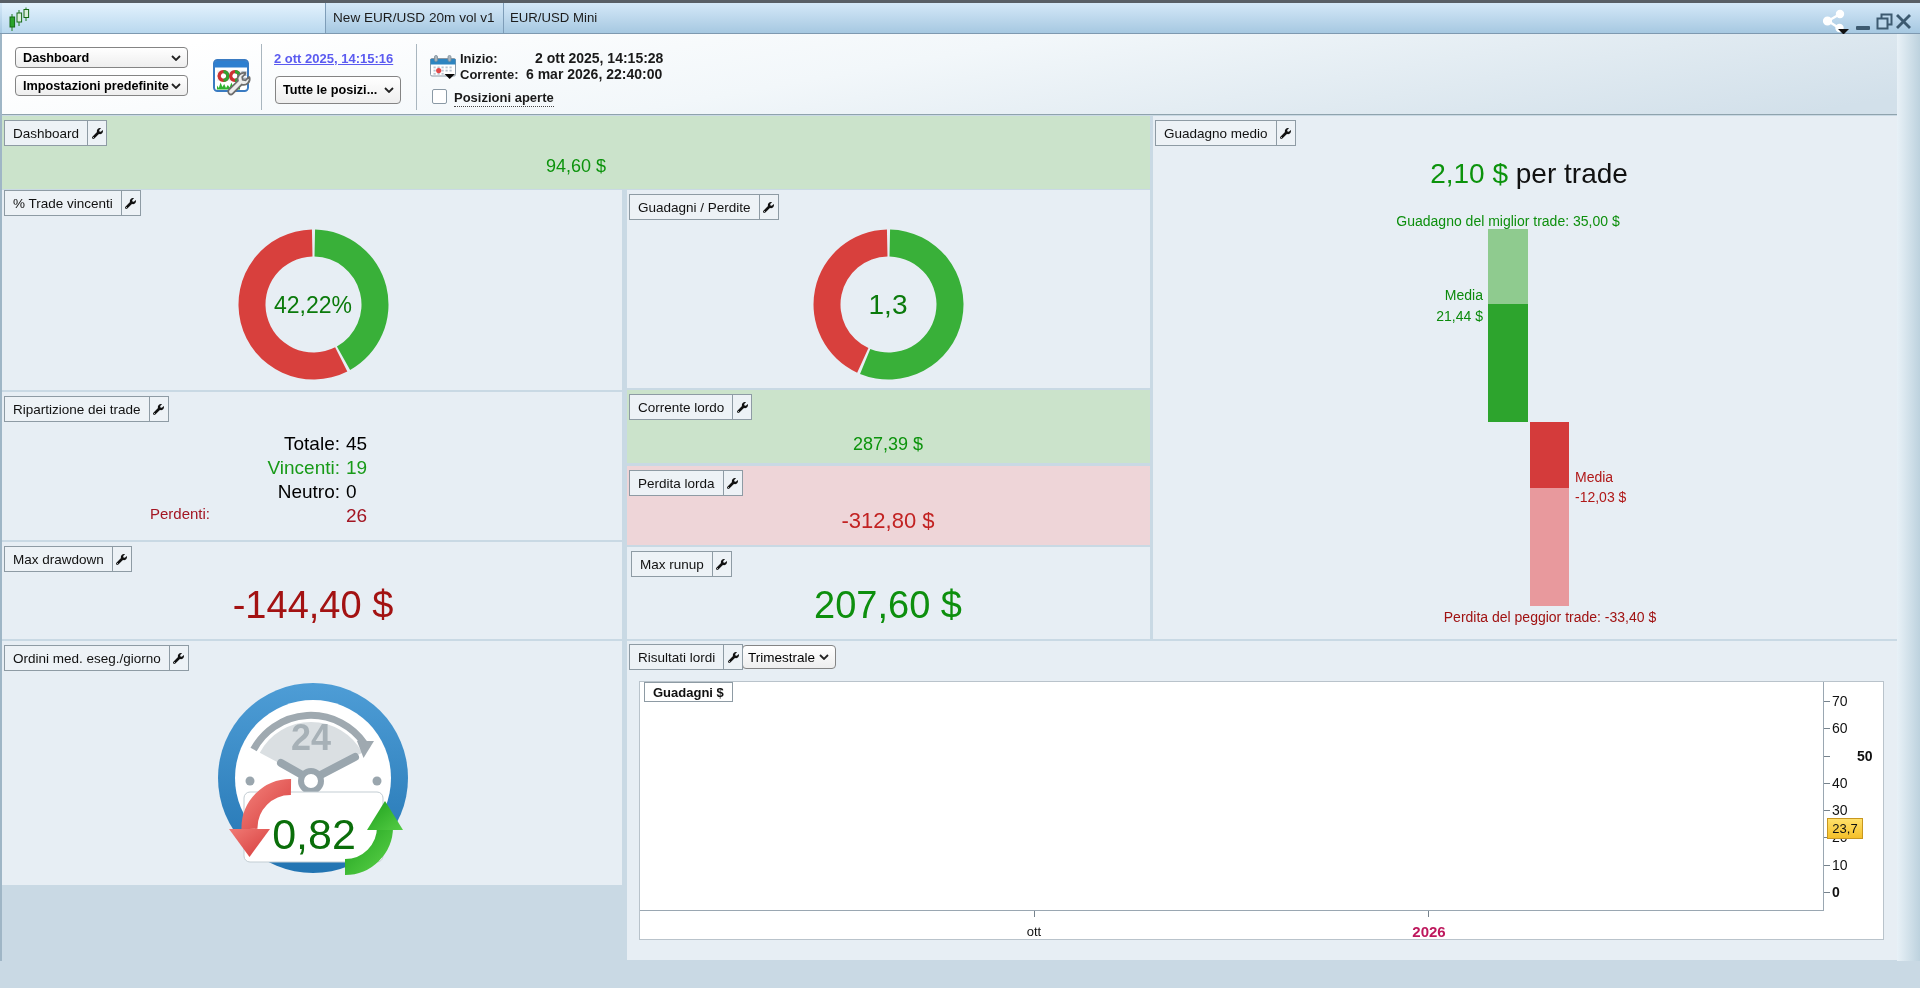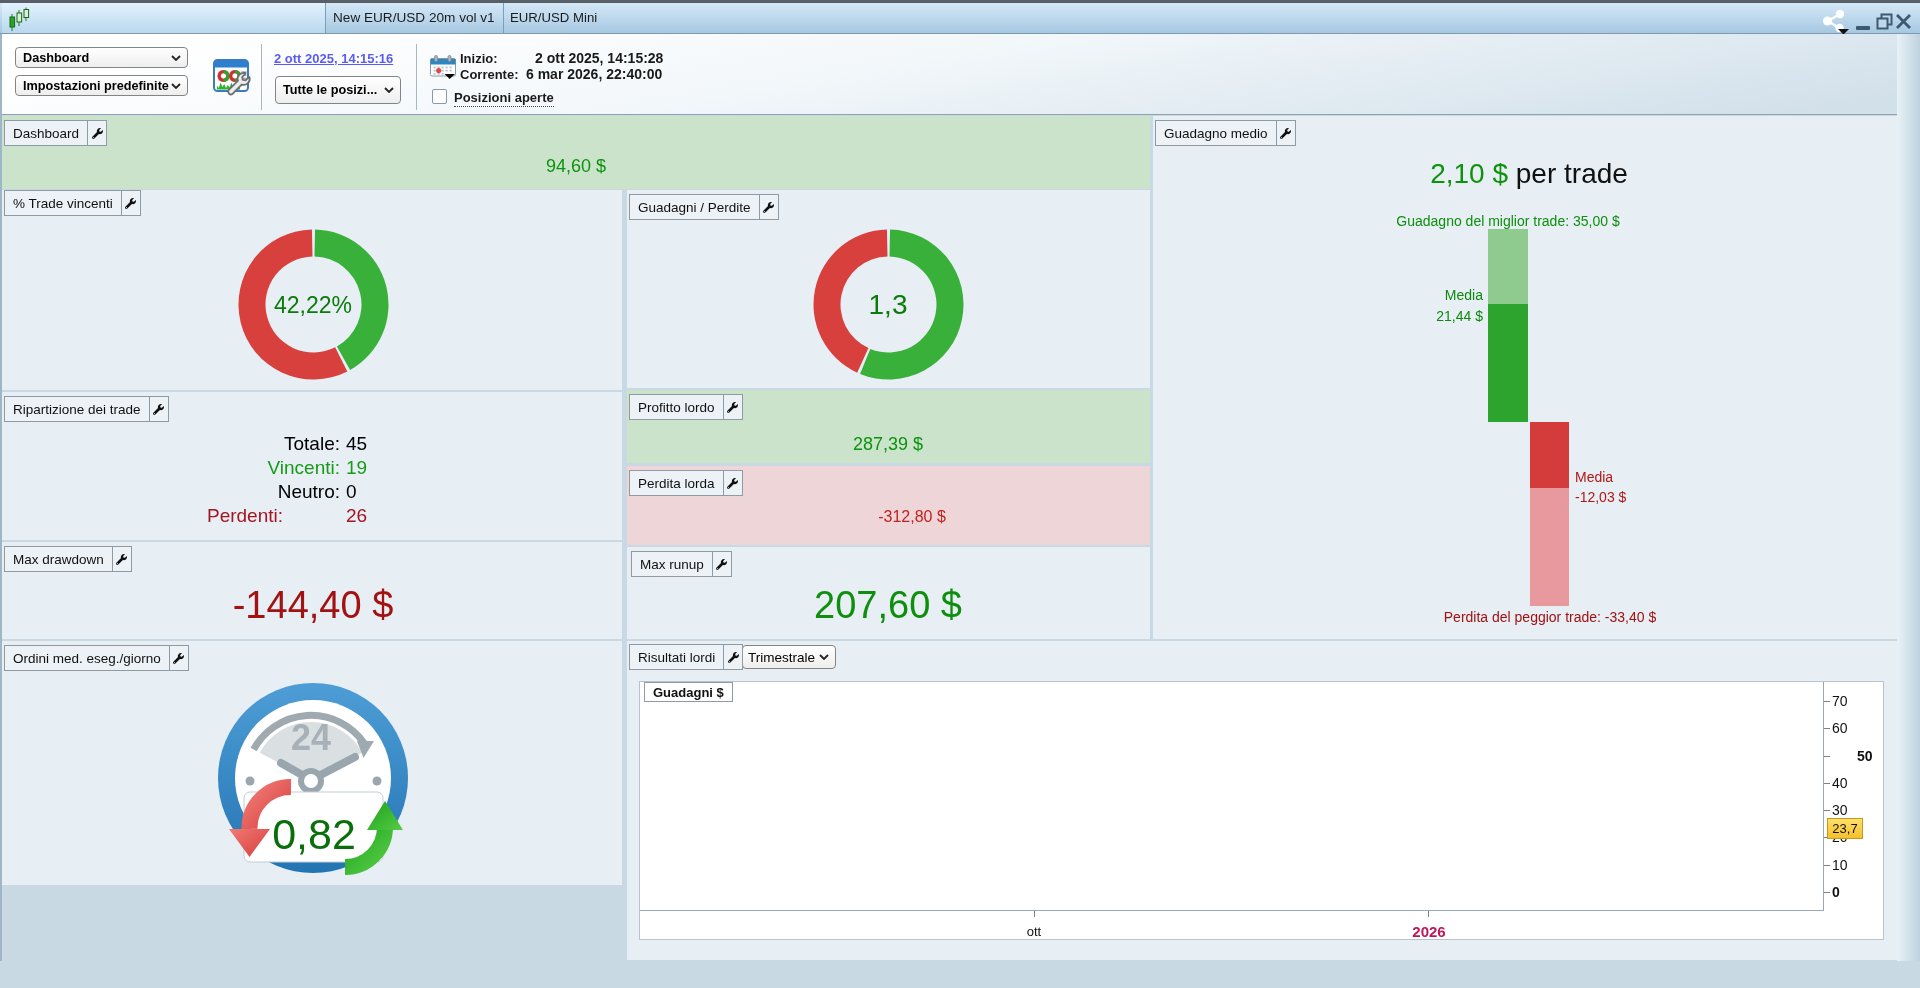--- a/index.html
+++ b/index.html
@@ -20,21 +20,21 @@
 .sel{position:absolute;box-sizing:border-box;border:1px solid #848484;border-radius:4px;background:linear-gradient(#ffffff,#eeeeee);font-weight:bold;font-size:12.7px;color:#000;display:flex;align-items:center;padding:0 7px;white-space:nowrap;}
 .sel svg{position:absolute;right:6px;top:50%;margin-top:-3px;}
 .blink{position:absolute;font-weight:bold;font-size:13px;color:#5b5bf0;text-decoration:underline;white-space:nowrap;}
 .tlbl{position:absolute;font-weight:bold;font-size:13px;color:#1a1a1a;white-space:nowrap;}
 
 .panel{position:absolute;background:#e7eef4;}
 .chip{position:absolute;display:flex;height:26px;border:1px solid #8e9ba4;background:#edf2f6;box-sizing:border-box;font-size:13.5px;color:#111;align-items:stretch;white-space:nowrap;z-index:5;}
 .chip span{padding:0 8px;border-right:1px solid #8e9ba4;display:flex;align-items:center;}
 .chip i{width:18px;display:flex;align-items:center;justify-content:center;}
 .gval{position:absolute;font-size:18px;color:#0c930c;white-space:nowrap;}
-.rval{position:absolute;font-size:16px;color:#c22222;white-space:nowrap;margin-left:24px;}
+.rval{position:absolute;font-size:22px;color:#c22222;white-space:nowrap;}
 .big{position:absolute;font-size:38px;white-space:nowrap;}
 
 .ylab{position:absolute;font-size:14px;color:#111;line-height:15px;}
 .tick{position:absolute;background:#76828c;}
 .gridh{position:absolute;left:0;width:1183px;height:1px;background:#c9cfdb;}
 .gridv{position:absolute;top:0;width:1px;height:229px;background:#c5cbd8;}
 </style>
 </head>
 <body>
 <div id="win">
@@ -189,26 +189,26 @@
           <path fill="#111" d="M507.73 109.1c-2.24-9.03-13.54-12.09-20.12-5.51l-74.36 74.36-67.88-11.31-11.31-67.88 74.36-74.36c6.62-6.62 3.43-17.9-5.66-20.16-47.38-11.74-99.55.91-136.58 37.93-39.64 39.64-50.55 97.1-34.05 147.2L18.74 402.76c-24.99 24.99-24.99 65.51 0 90.5 24.99 24.99 65.51 24.99 90.5 0l213.21-213.21c50.12 16.71 107.47 5.68 147.37-34.22 37.07-37.07 49.7-89.32 37.91-136.73zM64 472c-13.25 0-24-10.75-24-24 0-13.26 10.75-24 24-24s24 10.74 24 24c0 13.25-10.75 24-24 24z"></path>
         </svg>
       </i>
     </div>
 <div class="abs" style="left:150px;top:433px;width:190px;text-align:right;font-size:19px;color:#000">Totale:</div>
 <div class="abs" style="left:346px;top:433px;font-size:19px;color:#000">45</div>
 <div class="abs" style="left:150px;top:457px;width:190px;text-align:right;font-size:19px;color:#189a18">Vincenti:</div>
 <div class="abs" style="left:346px;top:457px;font-size:19px;color:#189a18">19</div>
 <div class="abs" style="left:150px;top:481px;width:190px;text-align:right;font-size:19px;color:#000">Neutro:</div>
 <div class="abs" style="left:346px;top:481px;font-size:19px;color:#000">0</div>
-<div class="abs" style="left:150px;top:505px;width:190px;text-align:center;font-size:19px;color:#a31522">Perdenti:</div>
+<div class="abs" style="left:150px;top:505px;width:190px;text-align:left;font-size:15px;color:#a31522">Perdenti:</div>
 <div class="abs" style="left:346px;top:505px;font-size:19px;color:#a31522">26</div>
 
 <div class="panel" style="left:627px;top:390px;width:523px;height:73px;background:#cbe3cb"></div>
 <div class="chip" style="left:629px;top:394px">
-      <span>Profitto lordo</span>
+      <span>Corrente lordo</span>
       <i>
         <svg width="11" height="11" viewBox="0 0 512 512">
           <path fill="#111" d="M507.73 109.1c-2.24-9.03-13.54-12.09-20.12-5.51l-74.36 74.36-67.88-11.31-11.31-67.88 74.36-74.36c6.62-6.62 3.43-17.9-5.66-20.16-47.38-11.74-99.55.91-136.58 37.93-39.64 39.64-50.55 97.1-34.05 147.2L18.74 402.76c-24.99 24.99-24.99 65.51 0 90.5 24.99 24.99 65.51 24.99 90.5 0l213.21-213.21c50.12 16.71 107.47 5.68 147.37-34.22 37.07-37.07 49.7-89.32 37.91-136.73zM64 472c-13.25 0-24-10.75-24-24 0-13.26 10.75-24 24-24s24 10.74 24 24c0 13.25-10.75 24-24 24z"></path>
         </svg>
       </i>
     </div>
 <div class="gval" style="left:888px;top:434px;transform:translateX(-50%)">287,39 $</div>
 
 <div class="panel" style="left:627px;top:466px;width:523px;height:79px;background:#eed5d8"></div>
 <div class="chip" style="left:629px;top:470px">

